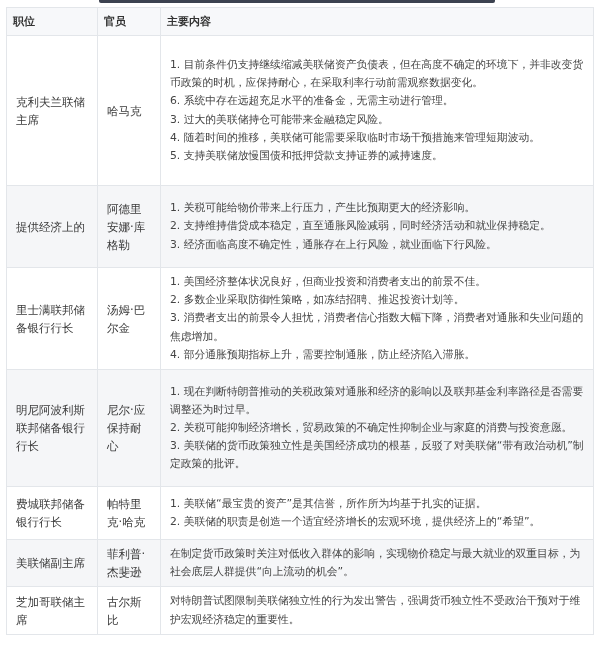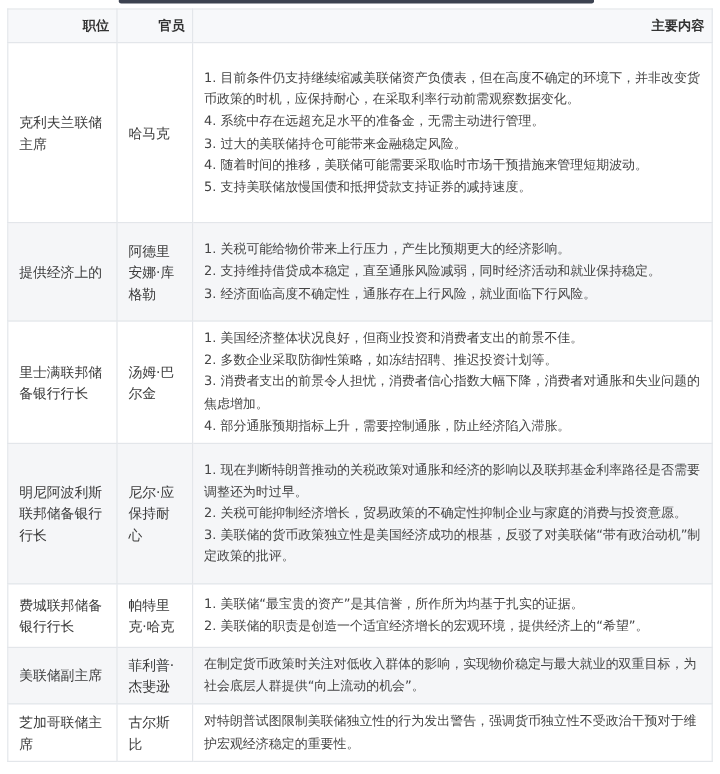--- a/index.html
+++ b/index.html
@@ -40,21 +40,21 @@
     th, td {
       border: 1px solid #e3e6ea;
       vertical-align: middle;
       padding: 4px 9px;
       word-break: break-all;
     }
     th {
       background: #f7f8fa;
       font-weight: bold;
       color: #333333;
-      text-align: right;
+      text-align: left;
       height: 19px;
       padding: 4px 6px;
     }
     tbody tr:nth-child(even) td {
       background: #f5f6f8;
     }
     td.position, td.official {
       font-size: 11.5px;
       color: #3a3a3a;
     }
@@ -85,21 +85,21 @@
         <th>主要内容</th>
       </tr>
     </thead>
     <tbody>
 
       <tr style="height:150px;">
         <td class="position">克利夫兰联储主席</td>
         <td class="official">哈马克</td>
         <td class="content">
           <span class="point">1. 目前条件仍支持继续缩减美联储资产负债表，但在高度不确定的环境下，并非改变货币政策的时机，应保持耐心，在采取利率行动前需观察数据变化。</span>
-          <span class="point">4. 系统中存在远超充足水平的准备金，无需主动进行管理。</span>
+          <span class="point">6. 系统中存在远超充足水平的准备金，无需主动进行管理。</span>
           <span class="point">3. 过大的美联储持仓可能带来金融稳定风险。</span>
           <span class="point">4. 随着时间的推移，美联储可能需要采取临时市场干预措施来管理短期波动。</span>
           <span class="point">5. 支持美联储放慢国债和抵押贷款支持证券的减持速度。</span>
         </td>
       </tr>
 
       <tr style="height:82px;">
         <td class="position">提供经济上的</td>
         <td class="official">阿德里安娜·库格勒</td>
         <td class="content">

